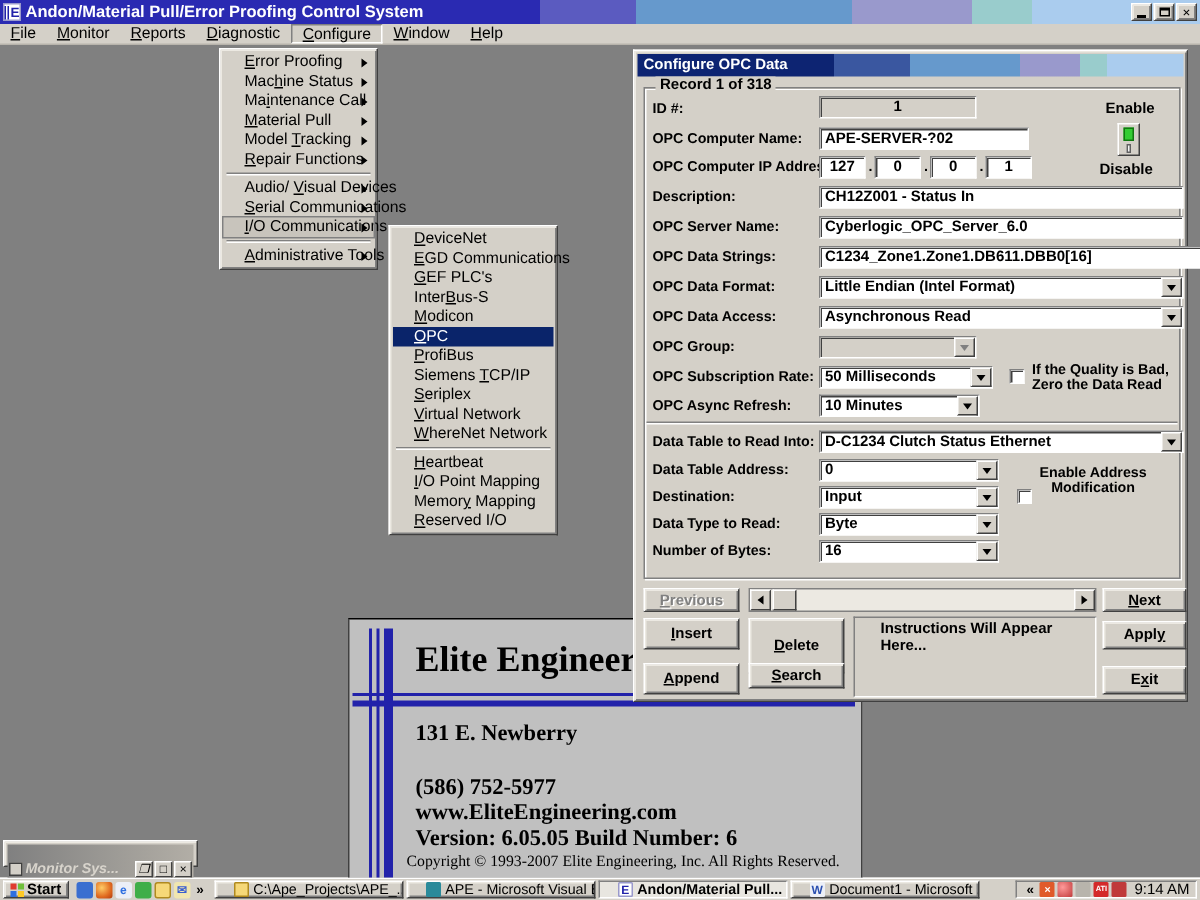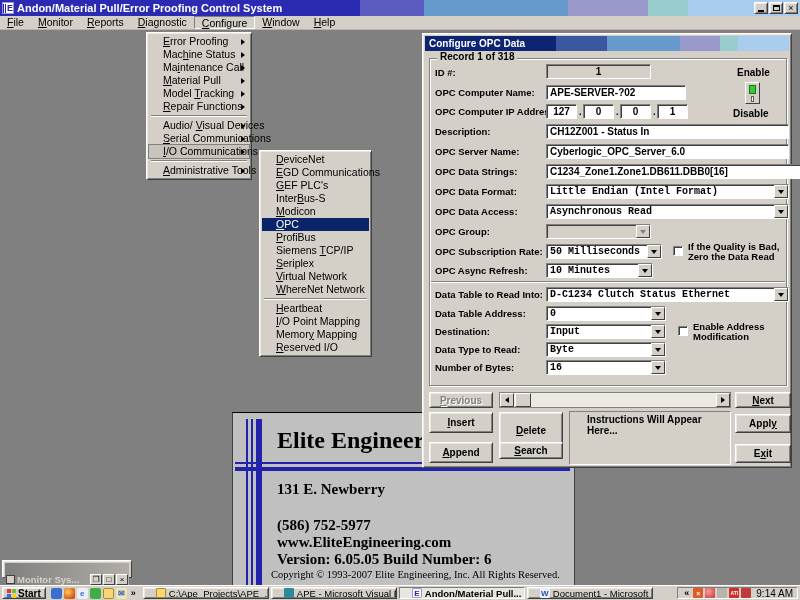--- a/index.html
+++ b/index.html
@@ -52,21 +52,21 @@
   .dtitle { position:absolute; left:2px; top:2px; right:2px; height:15px;
     background:linear-gradient(90deg,#0d2472 0%,#0d2472 36%,#3a57a0 36%,#3a57a0 50%,#6699cc 50%,#6699cc 70%,#9999cc 70%,#9999cc 81%,#99cccc 81%,#99cccc 86%,#aaccee 86%,#aaccee 100%);
     color:#fff; font-weight:bold; font-size:10px; line-height:15px; padding-left:4px; }
   .grpbox { position:absolute; left:6px; top:24px; width:358px; height:328px;
     border:1px solid #808080; box-shadow:1px 1px 0 #ffffff, inset 1px 1px 0 #ffffff; }
   .grplbl { position:absolute; left:14px; top:17px; background:#d4d0c8; padding:0 3px; font-size:10px; font-weight:bold; }
   .dlbl { position:absolute; left:12px; width:112px; font-size:9.5px; font-weight:bold; white-space:nowrap; }
   .dinp { position:absolute; height:15px; font-size:10px; font-weight:bold; line-height:13px; padding:0 3px; white-space:nowrap; overflow:hidden; }
   .idbox { background:#d4d0c8; text-align:center; }
   .combo { position:absolute; height:15px; background:#fff; border:1px solid; border-color:#808080 #ffffff #ffffff #808080; box-shadow: inset 1px 1px 0 #404040; }
-  .combo .cval { position:absolute; left:3px; top:1px; right:16px; font-size:10px; font-weight:bold; line-height:12px; white-space:nowrap; overflow:hidden;font-family:Liberation Mono, monospace; }
+  .combo .cval { position:absolute; left:3px; top:1px; right:16px; font-size:10px; font-weight:bold; line-height:12px; white-space:nowrap; overflow:hidden; }
   .combo .cbtn { position:absolute; right:0; top:0; bottom:0; width:14px; background:#d4d0c8;
     border:1px solid; border-color:#ffffff #404040 #404040 #ffffff; display:flex; align-items:center; justify-content:center; }
   .combo .darr { width:0; height:0; border-top:4px solid #000; border-left:3.5px solid transparent; border-right:3.5px solid transparent; }
   .combo.disabled { background:#d4d0c8; }
   .combo.disabled .darr { border-top-color:#808080; }
   .chk { position:absolute; width:10px; height:10px; background:#fff; border:1px solid; border-color:#808080 #ffffff #ffffff #808080; box-shadow: inset 1px 1px 0 #404040; }
   .chklbl { position:absolute; font-size:9.5px; font-weight:bold; line-height:10px; white-space:nowrap; }
   .gsep { position:absolute; left:8px; width:354px; height:2px; border-top:1px solid #808080; border-bottom:1px solid #ffffff; }
   .dbtn { position:absolute; background:#d4d0c8; border:1px solid; border-color:#ffffff #404040 #404040 #ffffff;
     box-shadow: inset 1px 1px 0 #ece9e2, inset -1px -1px 0 #808080; font-size:10px; font-weight:bold;
@@ -94,21 +94,21 @@
   .ehline1 { position:absolute; left:2px; right:4px; top:49px; height:2px; background:#2222aa; }
   .ehline2 { position:absolute; left:2px; right:4px; top:54px; height:4px; background:#2222aa; }
   .etitle { position:absolute; left:44px; top:14px; font-size:24px; font-weight:bold; white-space:nowrap; }
   .eline { position:absolute; left:44px; font-size:15px; font-weight:bold; white-space:nowrap; }
   .ecopy { position:absolute; left:38px; top:136px; font-size:10.5px; white-space:nowrap; }
 
   
   .miniwin { position:absolute; left:2px; top:530px; width:130px; height:18px; background:#d4d0c8;
     border:1px solid; border-color:#ffffff #404040 #404040 #ffffff; box-shadow: inset 1px 1px 0 #ece9e2; z-index:4; }
   .miniwin .mtitle { position:absolute; left:2px; top:2px; right:2px; height:13px;
-    background:linear-gradient(90deg,#808080,#b2aea6); display:flex; align-items:center; padding:16px 1px; }
+    background:linear-gradient(90deg,#808080,#b2aea6); display:flex; align-items:center; padding:16px 1px;font-style:italic; }
   .miniwin .mico { width:9px; height:9px; background:#d4d0c8; border:1px solid #404040; margin-right:2px; }
   .miniwin .mtext { color:#d8d4cc; font-size:9.5px; font-weight:bold; white-space:nowrap; overflow:hidden; flex:1; }
   .miniwin .mb { width:12px; height:11px; background:#d4d0c8; border:1px solid; border-color:#ffffff #404040 #404040 #ffffff;
     font-size:8px; line-height:9px; text-align:center; margin-left:1px; }
 
   
   .taskbar { position:absolute; left:0; top:585px; width:800px; height:15px; background:#d4d0c8; border-top:1px solid #ffffff;
     display:flex; align-items:center; padding:1px 2px; gap:2px; font-size:10px; }
   .startbtn { height:12px; display:flex; align-items:center; gap:2px; padding:0 4px; font-weight:bold; font-size:10px; }
   .flag { width:9px; height:9px; display:grid; grid-template-columns:4px 4px; grid-template-rows:4px 4px; gap:1px; }
@@ -319,21 +319,21 @@
       </div>
 
       <div class="dlbl" style="top:292px">Destination:</div>
       <div class="combo" style="left:123px; top:290px; width:120px;">
         <span class="cval">Input</span>
         <span class="cbtn">
             <span class="darr"></span>
           </span>
       </div>
       <div class="chk" style="left:255px; top:292px;"></div>
-      <div class="chklbl" style="left:270px; top:288px;">
+      <div class="chklbl" style="left:270px; top:277px;text-align:center;">
         <span>Enable Address</span><br>
         <span>Modification</span>
       </div>
 
       <div class="dlbl" style="top:310px">Data Type to Read:</div>
       <div class="combo" style="left:123px; top:308px; width:120px;">
         <span class="cval">Byte</span>
         <span class="cbtn">
             <span class="darr"></span>
           </span>

